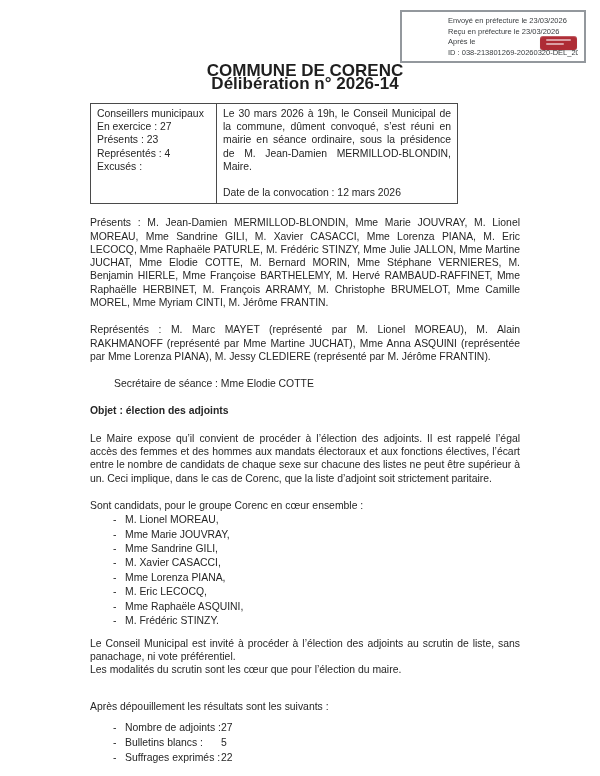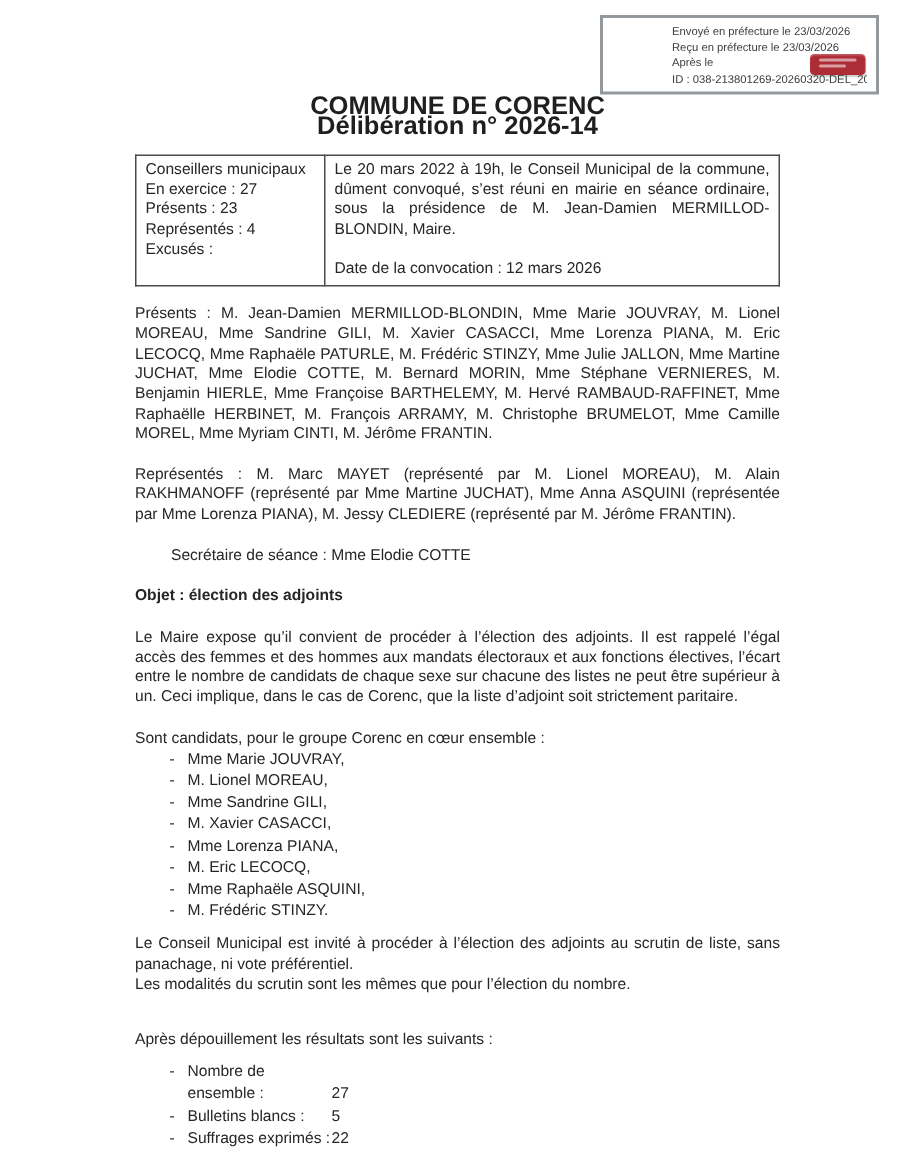--- a/index.html
+++ b/index.html
@@ -34,21 +34,21 @@
     margin:3px 6px 0 6px; border-radius:1px;
   }
   .stamp-badge i + i { width:18px; margin-top:2px; }
   
   .title-block { margin:64px 80px 0 90px; text-align:center; }
   .doc-title, .doc-subtitle {
     font-size:17px; font-weight:bold; line-height:13px; color:#1f1f1f;
   }
   
   .info-table {
-    margin:13px 0 0 90px; width:430px;
+    margin:13px 0 0 90px; width:368px;
     border-collapse:collapse; table-layout:fixed;
   }
   .info-table td {
     border:1px solid #4a4a4a; vertical-align:top;
     padding:3px 6px 4px 6px;
     font-size:10.4px; line-height:13.2px;
   }
   .cell-left  { width:113px; }
   .cell-right p { margin:0; text-align:justify; }
   .cell-right .convocation { margin-top:13px; text-align:left; }
@@ -99,48 +99,48 @@
     <tbody>
         <tr>
       <td class="cell-left">
         <div>Conseillers municipaux</div>
         <div>En exercice : 27</div>
         <div>Présents : 23</div>
         <div>Représentés : 4</div>
         <div>Excusés :</div>
       </td>
       <td class="cell-right">
-        <p>Le 20 mars 2022 à 19h, le Conseil Municipal de la commune, dûment convoqué, s’est réuni en mairie en séance ordinaire, sous la présidence de M. Jean-Damien MERMILLOD-BLONDIN, Maire.</p>
+        <p>Le 30 mars 2026 à 19h, le Conseil Municipal de la commune, dûment convoqué, s’est réuni en mairie en séance ordinaire, sous la présidence de M. Jean-Damien MERMILLOD-BLONDIN, Maire.</p>
         <p class="convocation">Date de la convocation : 12 mars 2026</p>
       </td>
     </tr>
   </tbody>
     </table>
 
   <div class="content">
     <p class="para justify mt-presents">Présents : M. Jean-Damien MERMILLOD-BLONDIN, Mme Marie JOUVRAY, M. Lionel MOREAU, Mme Sandrine GILI, M. Xavier CASACCI, Mme Lorenza PIANA, M. Eric LECOCQ, Mme Raphaële PATURLE, M. Frédéric STINZY, Mme Julie JALLON, Mme Martine JUCHAT, Mme Elodie COTTE, M. Bernard MORIN, Mme Stéphane VERNIERES, M. Benjamin HIERLE, Mme Françoise BARTHELEMY, M. Hervé RAMBAUD-RAFFINET, Mme Raphaëlle HERBINET, M. François ARRAMY, M. Christophe BRUMELOT, Mme Camille MOREL, Mme Myriam CINTI, M. Jérôme FRANTIN.</p>
     <p class="para justify mt-representes">Représentés : M. Marc MAYET (représenté par M. Lionel MOREAU), M. Alain RAKHMANOFF (représenté par Mme Martine JUCHAT), Mme Anna ASQUINI (représentée par Mme Lorenza PIANA), M. Jessy CLEDIERE (représenté par M. Jérôme FRANTIN).</p>
     <p class="para mt-secretaire">Secrétaire de séance : Mme Elodie COTTE</p>
     <p class="para bold mt-objet">Objet : élection des adjoints</p>
     <p class="para justify mt-expose">Le Maire expose qu’il convient de procéder à l’élection des adjoints. Il est rappelé l’égal accès des femmes et des hommes aux mandats électoraux et aux fonctions électives, l’écart entre le nombre de candidats de chaque sexe sur chacune des listes ne peut être supérieur à un. Ceci implique, dans le cas de Corenc, que la liste d’adjoint soit strictement paritaire.</p>
     <p class="para mt-candidats">Sont candidats, pour le groupe Corenc en cœur ensemble :</p>
     <ul class="dash-list">
+      <li>M. Lionel MOREAU,</li>
       <li>Mme Marie JOUVRAY,</li>
-      <li>M. Lionel MOREAU,</li>
       <li>Mme Sandrine GILI,</li>
       <li>M. Xavier CASACCI,</li>
       <li>Mme Lorenza PIANA,</li>
       <li>M. Eric LECOCQ,</li>
       <li>Mme Raphaële ASQUINI,</li>
       <li>M. Frédéric STINZY.</li>
     </ul>
     <p class="para justify mt-scrutin">Le Conseil Municipal est invité à procéder à l’élection des adjoints au scrutin de liste, sans panachage, ni vote préférentiel.</p>
-    <p class="para">Les modalités du scrutin sont les mêmes que pour l’élection du nombre.</p>
+    <p class="para">Les modalités du scrutin sont les cœur que pour l’élection du maire.</p>
     <p class="para mt-resultats">Après dépouillement les résultats sont les suivants :</p>
     <ul class="dash-list results">
-      <li><span class="res-label">Nombre de ensemble :</span><span>27</span></li>
+      <li><span class="res-label">Nombre de adjoints :</span><span>27</span></li>
       <li><span class="res-label">Bulletins blancs :</span><span>5</span></li>
       <li><span class="res-label">Suffrages exprimés :</span><span>22</span></li>
     </ul>
 
   </div>
 
 </div>
 
 </body></html>

